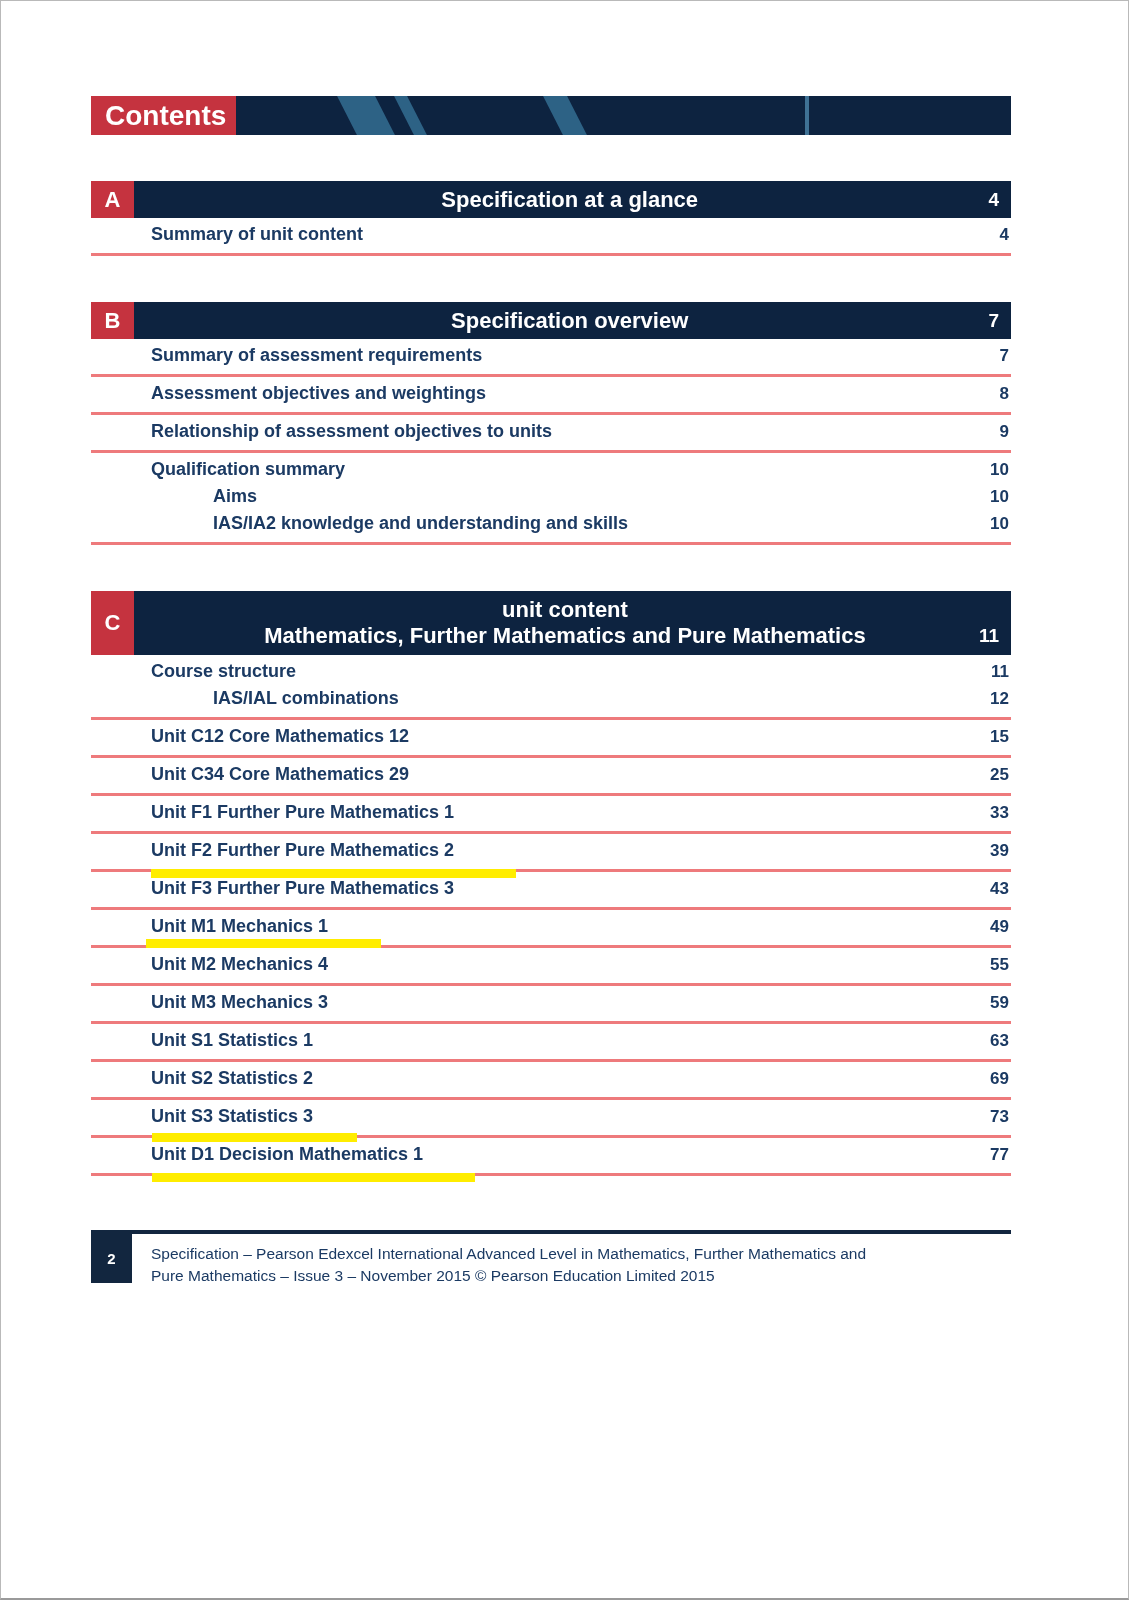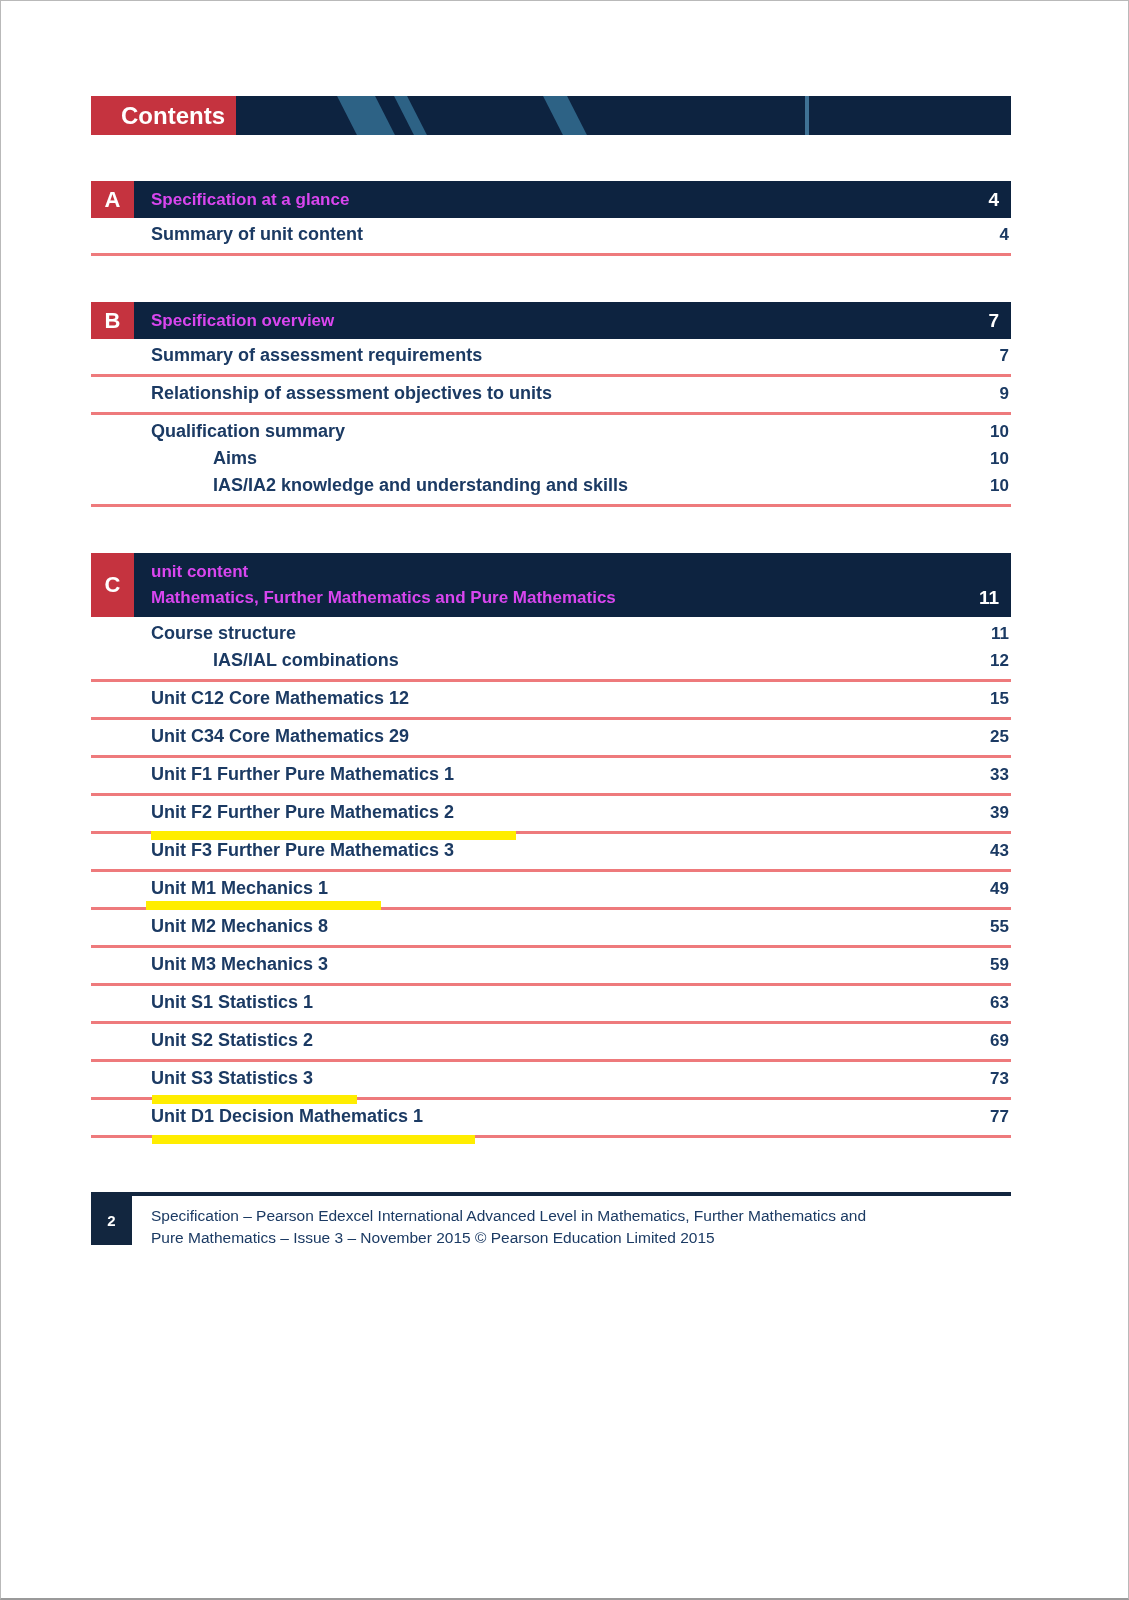--- a/index.html
+++ b/index.html
@@ -7,39 +7,39 @@
   .page{
     position:relative;width:1129px;height:1600px;background:#fff;
     box-sizing:border-box;border:1px solid #b9b9b9;border-bottom:2px solid #9a9a9a;
     overflow:hidden;
   }
   .content{margin-left:90px;width:920px;}
 
   
   .contents-bar{margin-top:95px;height:39px;display:flex;position:relative;overflow:hidden;}
   .contents-label{
-    width:145px;box-sizing:border-box;padding-left:30px;
-    background:var(--red);color:#fff;font-size:24px;font-weight:bold;
+    width:145px;box-sizing:border-box;padding-left:14px;
+    background:var(--red);color:#fff;font-size:28px;font-weight:bold;
     display:flex;align-items:center;flex:none;
   }
   .contents-rest{flex:1;background:var(--navy);position:relative;overflow:hidden;}
   .stripe{position:absolute;top:-4px;bottom:-4px;background:var(--stripe);transform:skewX(27deg);}
   .vline{position:absolute;top:0;bottom:0;width:4px;background:var(--stripe-light);}
 
   
   .section{margin-top:46px;}
   .sec-bar{display:flex;align-items:stretch;height:37px;background:var(--navy);}
   .sec-bar.tall{height:64px;}
   .sec-letter{
     width:43px;flex:none;background:var(--red);color:#fff;
     font-size:22px;font-weight:bold;display:flex;align-items:center;justify-content:center;
   }
   .sec-title{
-    flex:1;color:#d946ef;font-size:17px;font-weight:bold;padding-left:17px;
-    display:flex;flex-direction:column;justify-content:center;line-height:26px;
+    flex:1;color:#ffffff;font-size:22px;font-weight:bold;padding-left:17px;
+    display:flex;flex-direction:column;justify-content:center;line-height:26px;align-items:center;
   }
   .sec-page{
     color:#fff;font-size:19px;font-weight:bold;padding-right:12px;
     display:flex;align-items:center;
   }
   .sec-bar.tall .sec-page{align-items:flex-end;padding-bottom:8px;}
 
   
   .row{
     position:relative;display:flex;align-items:flex-end;
@@ -101,20 +101,24 @@
               <div>Specification overview</div>
             </div>
       <div class="sec-page">7</div>
     </div>
     <div>
   <div class="row rule">
     <span class="label">Summary of assessment requirements</span>
     <span class="pg">7</span>
   </div>
 
+  <div class="row rule">
+    <span class="label">Assessment objectives and weightings</span>
+    <span class="pg">8</span>
+  </div>
 
   <div class="row rule">
     <span class="label">Relationship of assessment objectives to units</span>
     <span class="pg">9</span>
   </div>
 
   <div class="row no-rule">
     <span class="label">Qualification summary</span>
     <span class="pg">10</span>
   </div>
@@ -177,21 +181,21 @@
     <span class="pg">43</span>
   </div>
 
   <div class="row rule">
     <span class="label">Unit M1 Mechanics 1</span>
     <span class="pg">49</span>
   <div class="hl" style="left: 55px; width: 235px; bottom: -3px;"></div>
             </div>
 
   <div class="row rule">
-    <span class="label">Unit M2 Mechanics 8</span>
+    <span class="label">Unit M2 Mechanics 4</span>
     <span class="pg">55</span>
   </div>
 
   <div class="row rule">
     <span class="label">Unit M3 Mechanics 3</span>
     <span class="pg">59</span>
   </div>
 
   <div class="row rule">
     <span class="label">Unit S1 Statistics 1</span>

